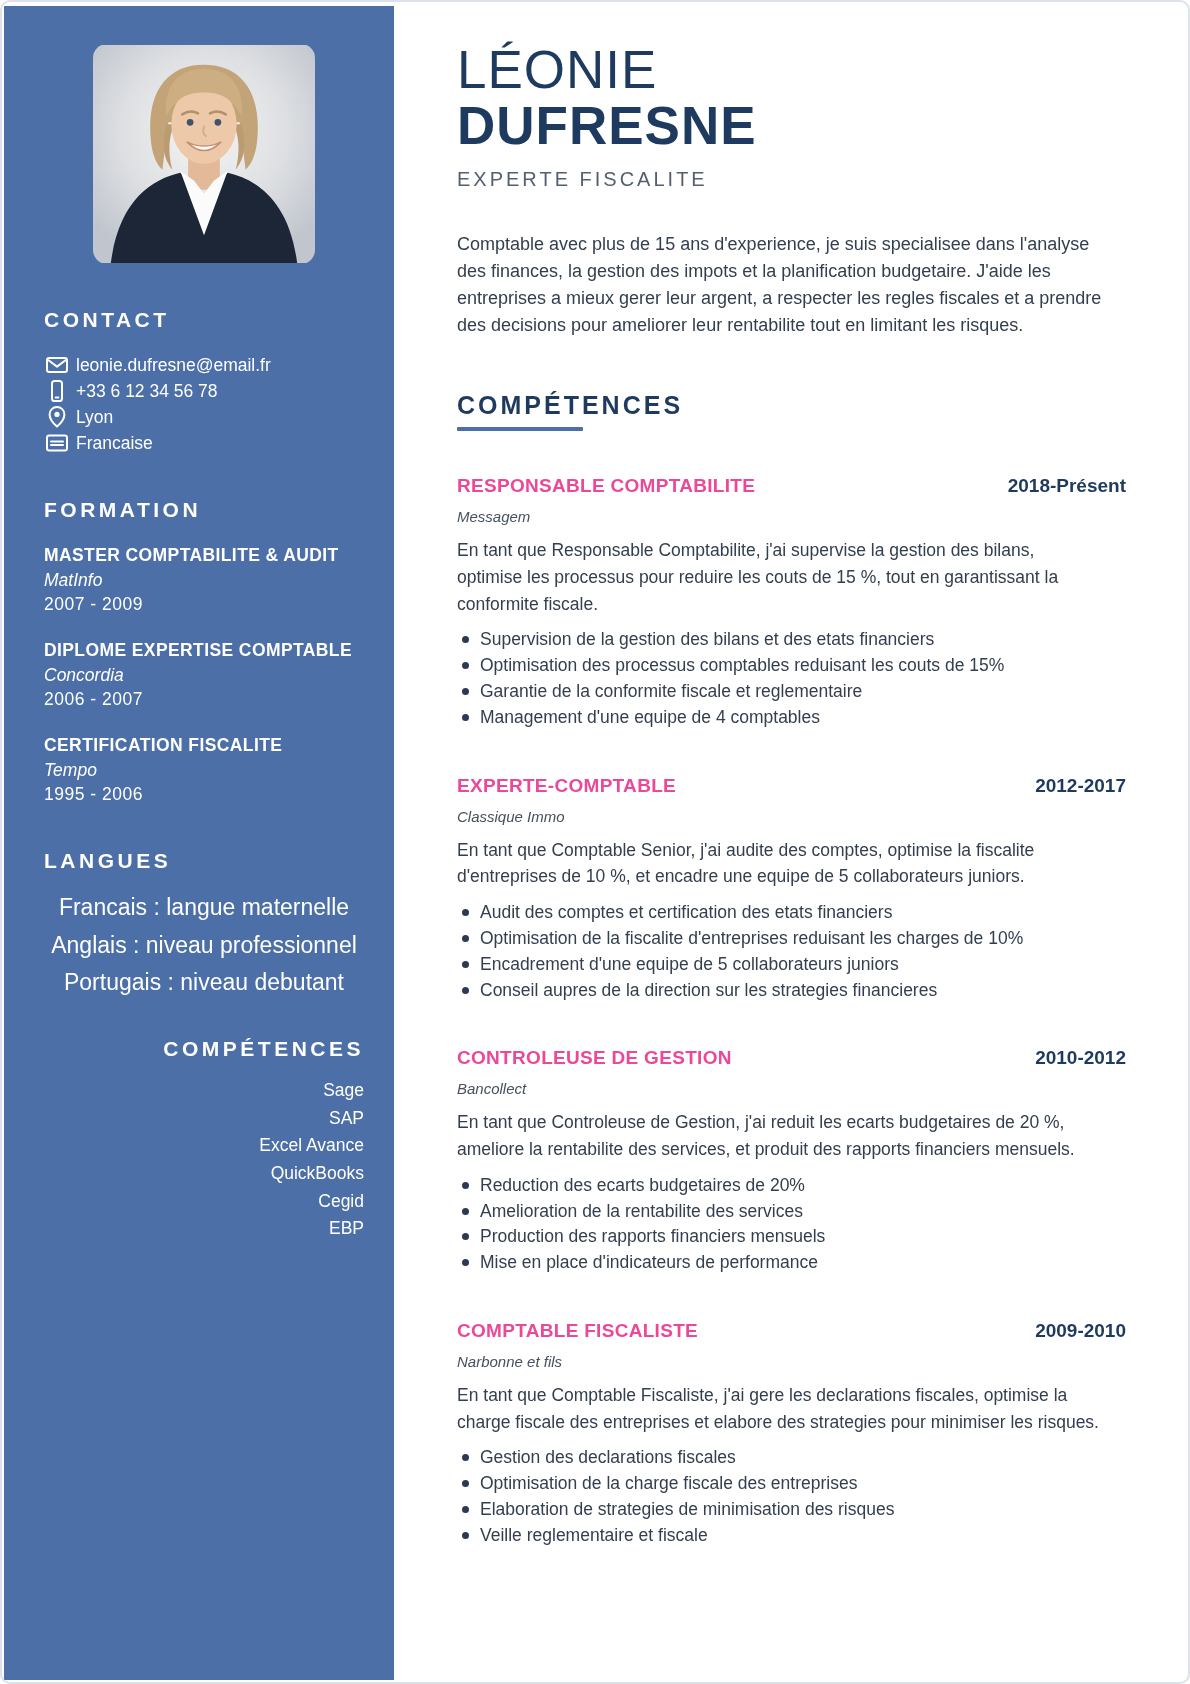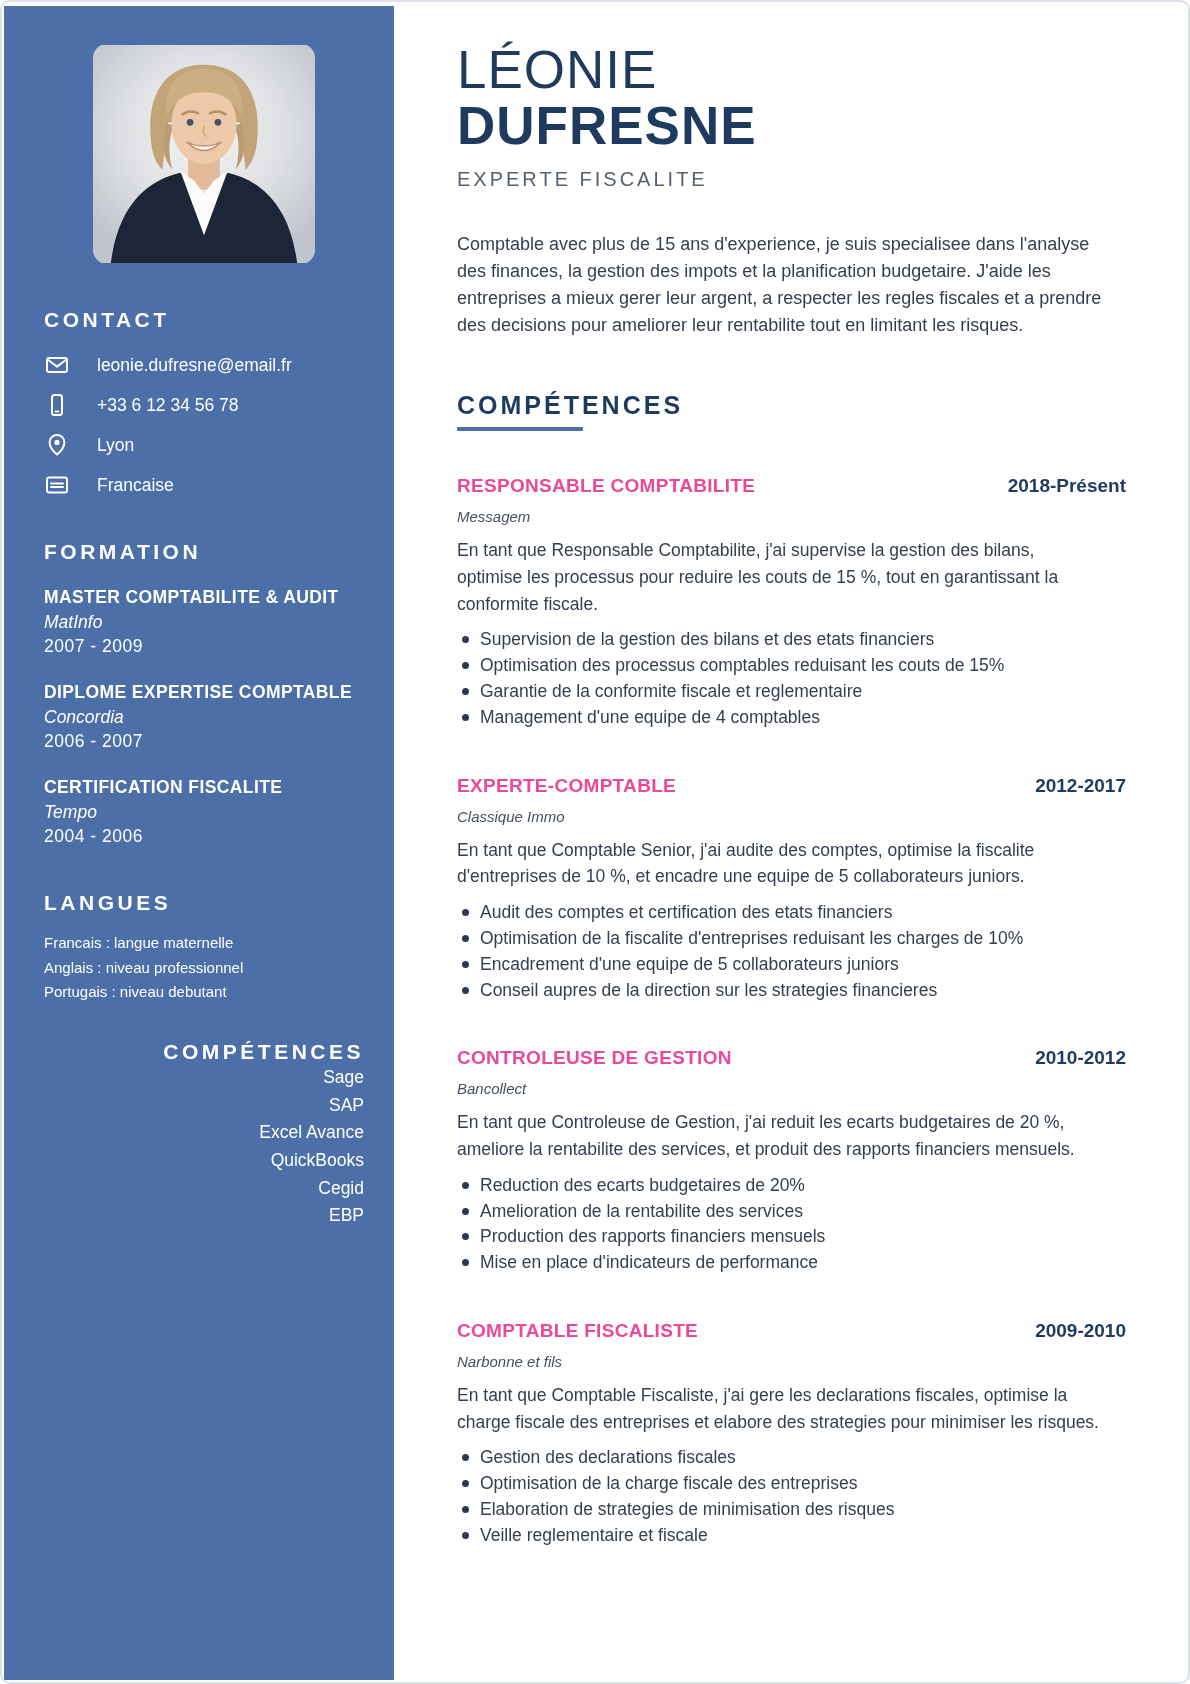--- a/index.html
+++ b/index.html
@@ -20,38 +20,38 @@
     width:222px; height:220px; margin:0 auto; display:block;
     border-radius:14px; overflow:hidden;
   }
   .photo svg{ display:block; width:100%; height:100%; }
 
   .side-heading{
     font-size:21px; font-weight:bold; letter-spacing:3.5px; color:#ffffff;
   }
   .sec-contact{ margin-top:44px; }
   .contact-list{ list-style:none; margin-top:20px; }
-  .contact-item{ display:flex; align-items:center; gap:27px; margin-top:14px;
+  .contact-item{ display:flex; align-items:center; gap:6px; 
     font-size:17.5px; line-height:1.3; }
   .contact-item .cicon{ width:26px; height:26px; flex:0 0 26px; }
   .contact-item svg{ display:block; width:26px; height:26px; }
 
   .sec-formation{ margin-top:42px; }
   .edu-entry{ margin-top:24px; }
   .edu-entry:first-of-type{ margin-top:22px; }
   .edu-degree{ font-size:17.5px; font-weight:bold; letter-spacing:0.4px; line-height:1.32; }
   .edu-school{ font-size:17.5px; font-style:italic; margin-top:3px; }
   .edu-years{ font-size:17.5px; margin-top:3px; letter-spacing:0.5px; }
 
   .sec-langues{ margin-top:44px; }
   .lang-list{ list-style:none; margin-top:16px; }
-  .lang-list li{ font-size:15px; line-height:1.62; }
+  .lang-list li{ font-size:23px; line-height:1.62;text-align:center; }
 
   .sec-competences{ margin-top:36px;text-align:right; }
-  .skill-list{ list-style:none; }
+  .skill-list{ list-style:none; margin-top:16px; }
   .skill-list li{ font-size:17.5px; line-height:1.58; }
 
   
   .main{ margin-left:392px; padding:40px 62px 0 63px; color:#333e4e; }
   .name{ color:#1e3a5f; font-size:53px; line-height:1.06; letter-spacing:1px; }
   .name .first{ display:block; font-weight:normal; }
   .name .last{ display:block; font-weight:bold; }
   .role{ margin-top:14px; font-size:20px; letter-spacing:3px; color:#55606e; }
   .summary{ margin-top:40px; font-size:18px; line-height:1.5; max-width:650px; color:#333e4e; }
 
@@ -157,21 +157,21 @@
         <div class="edu-years">2007 - 2009</div>
       </div>
       <div class="edu-entry">
         <div class="edu-degree">DIPLOME EXPERTISE COMPTABLE</div>
         <div class="edu-school">Concordia</div>
         <div class="edu-years">2006 - 2007</div>
       </div>
       <div class="edu-entry">
         <div class="edu-degree">CERTIFICATION FISCALITE</div>
         <div class="edu-school">Tempo</div>
-        <div class="edu-years">2004 - 2006</div>
+        <div class="edu-years">1995 - 2006</div>
       </div>
     </section>
 
     <section class="sec-langues">
       <h2 class="side-heading">LANGUES</h2>
       <ul class="lang-list">
         <li>Francais : langue maternelle</li>
         <li>Anglais : niveau professionnel</li>
         <li>Portugais : niveau debutant</li>
       </ul>

